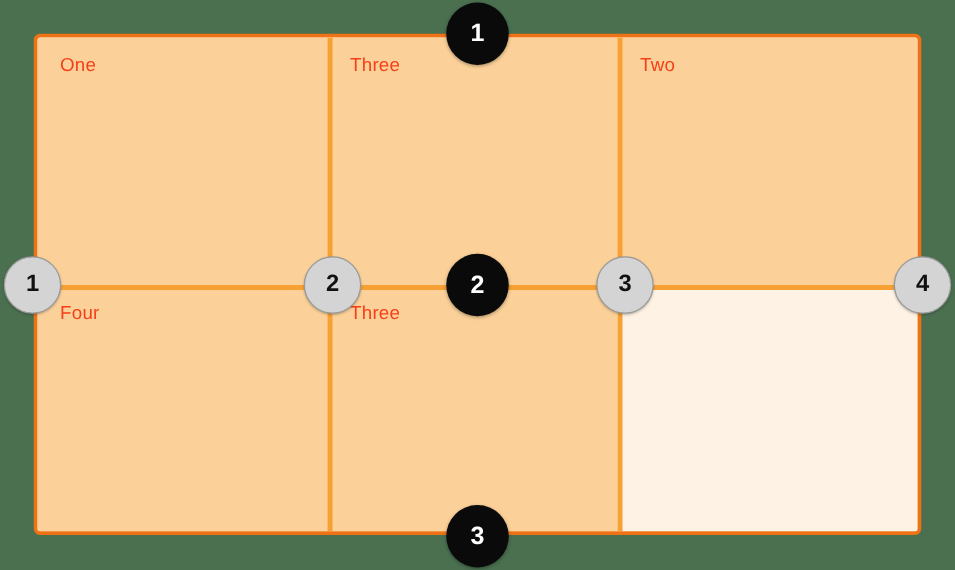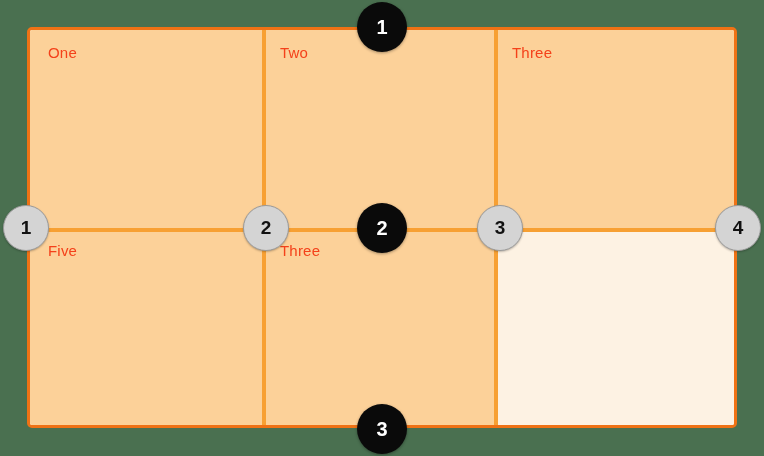--- a/index.html
+++ b/index.html
@@ -117,29 +117,29 @@
 <div id="stage">
 
   <div class="grid-frame">
     <div class="cells">
 
       <div class="cell filled">
         <span class="cell-label">One</span>
       </div>
 
       <div class="cell filled">
+        <span class="cell-label">Three</span>
+      </div>
+
+      <div class="cell filled">
         <span class="cell-label">Two</span>
       </div>
 
       <div class="cell filled">
-        <span class="cell-label">Three</span>
-      </div>
-
-      <div class="cell filled">
-        <span class="cell-label">Five</span>
+        <span class="cell-label">Four</span>
       </div>
 
       <div class="cell filled">
         <span class="cell-label">Three</span>
       </div>
 
       <div class="cell empty">
         <span class="cell-label"></span>
       </div>
 

